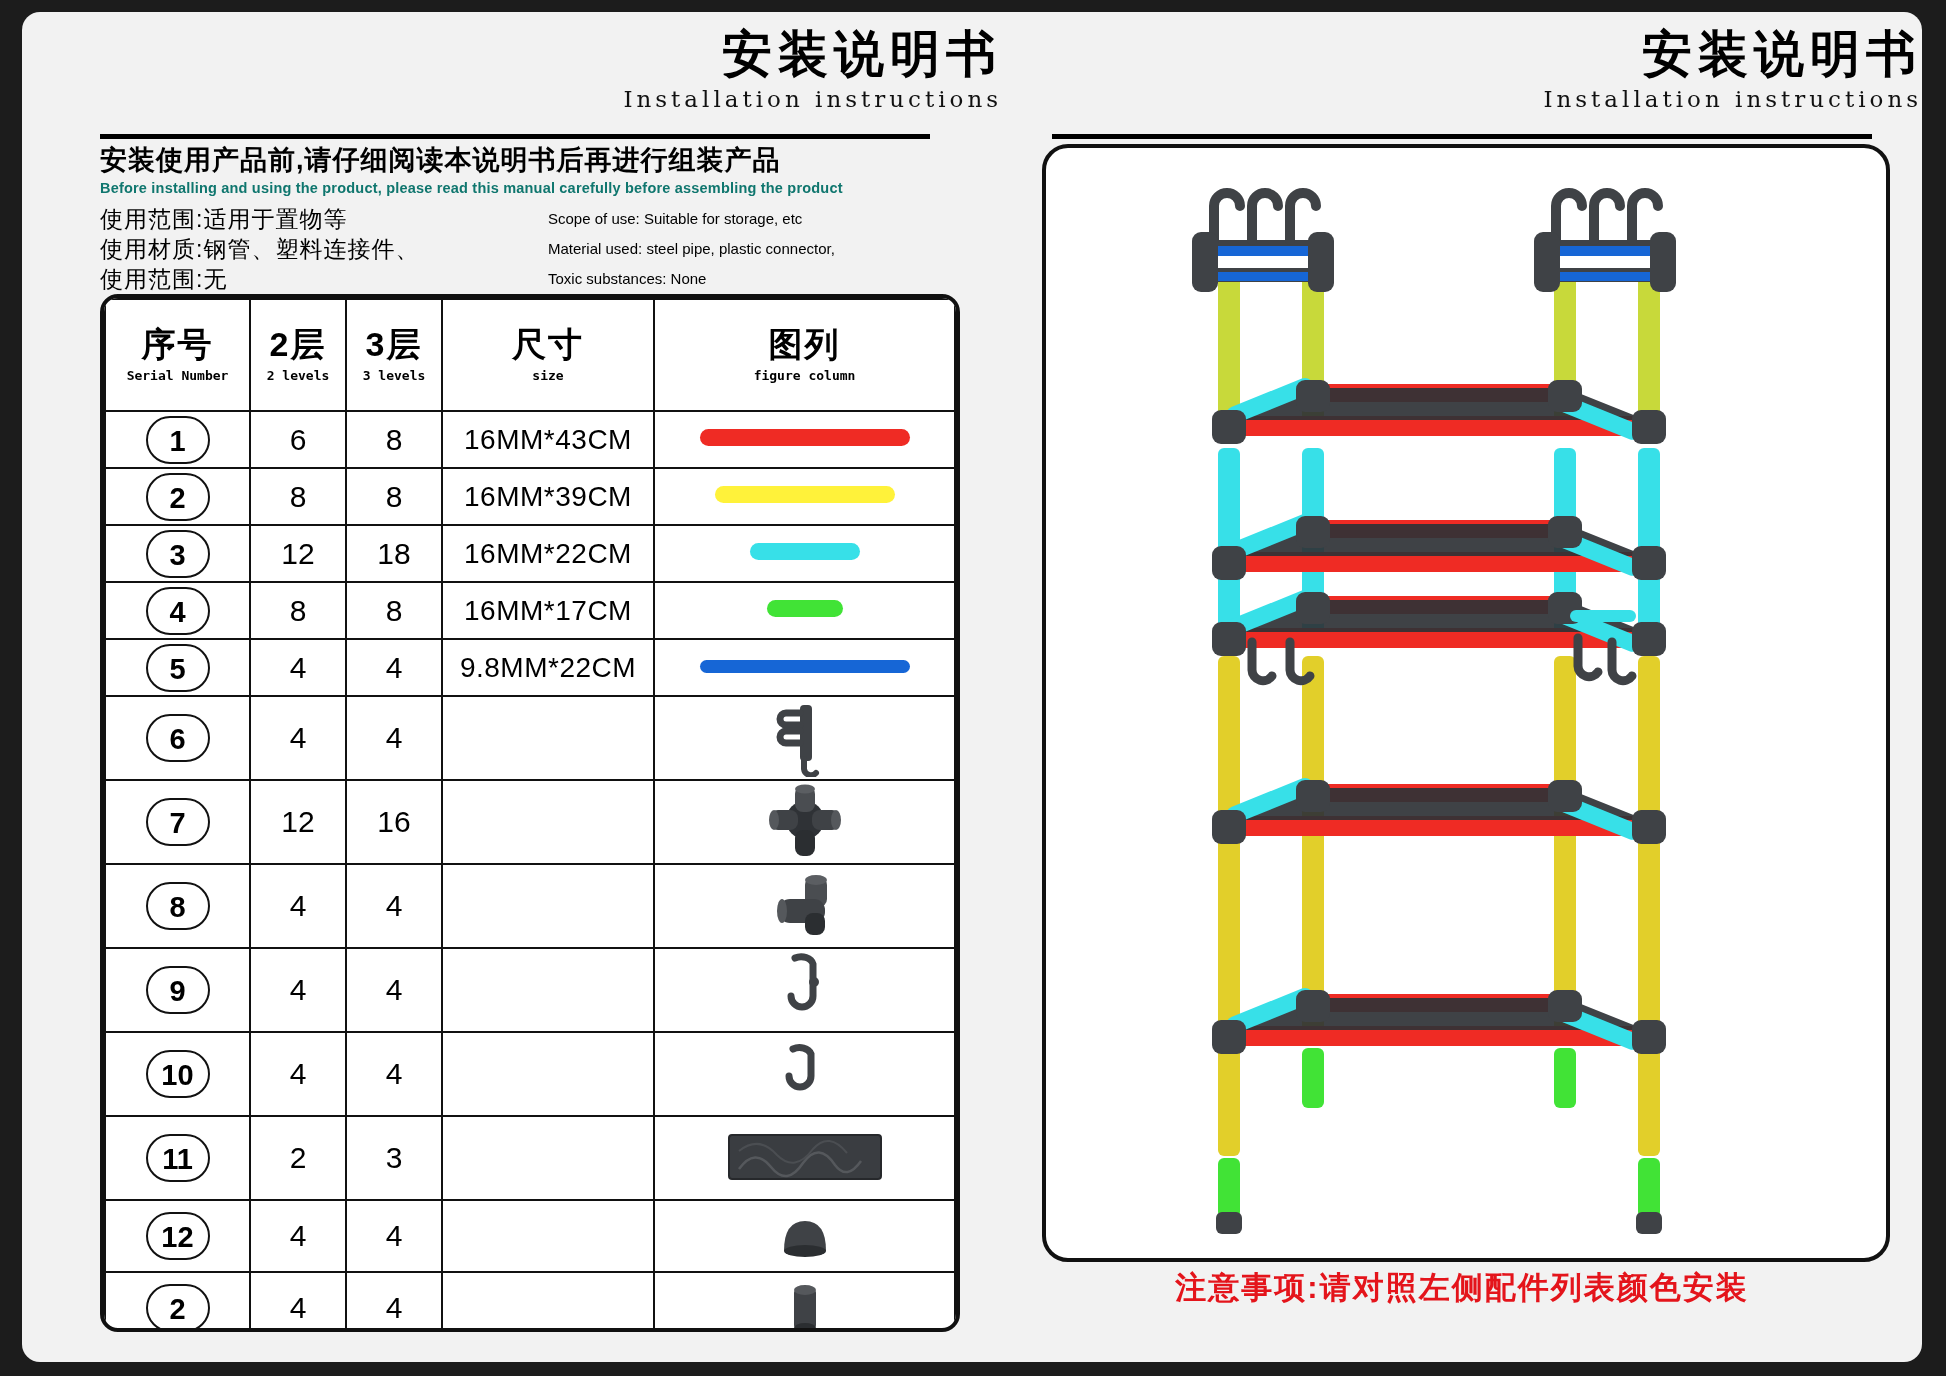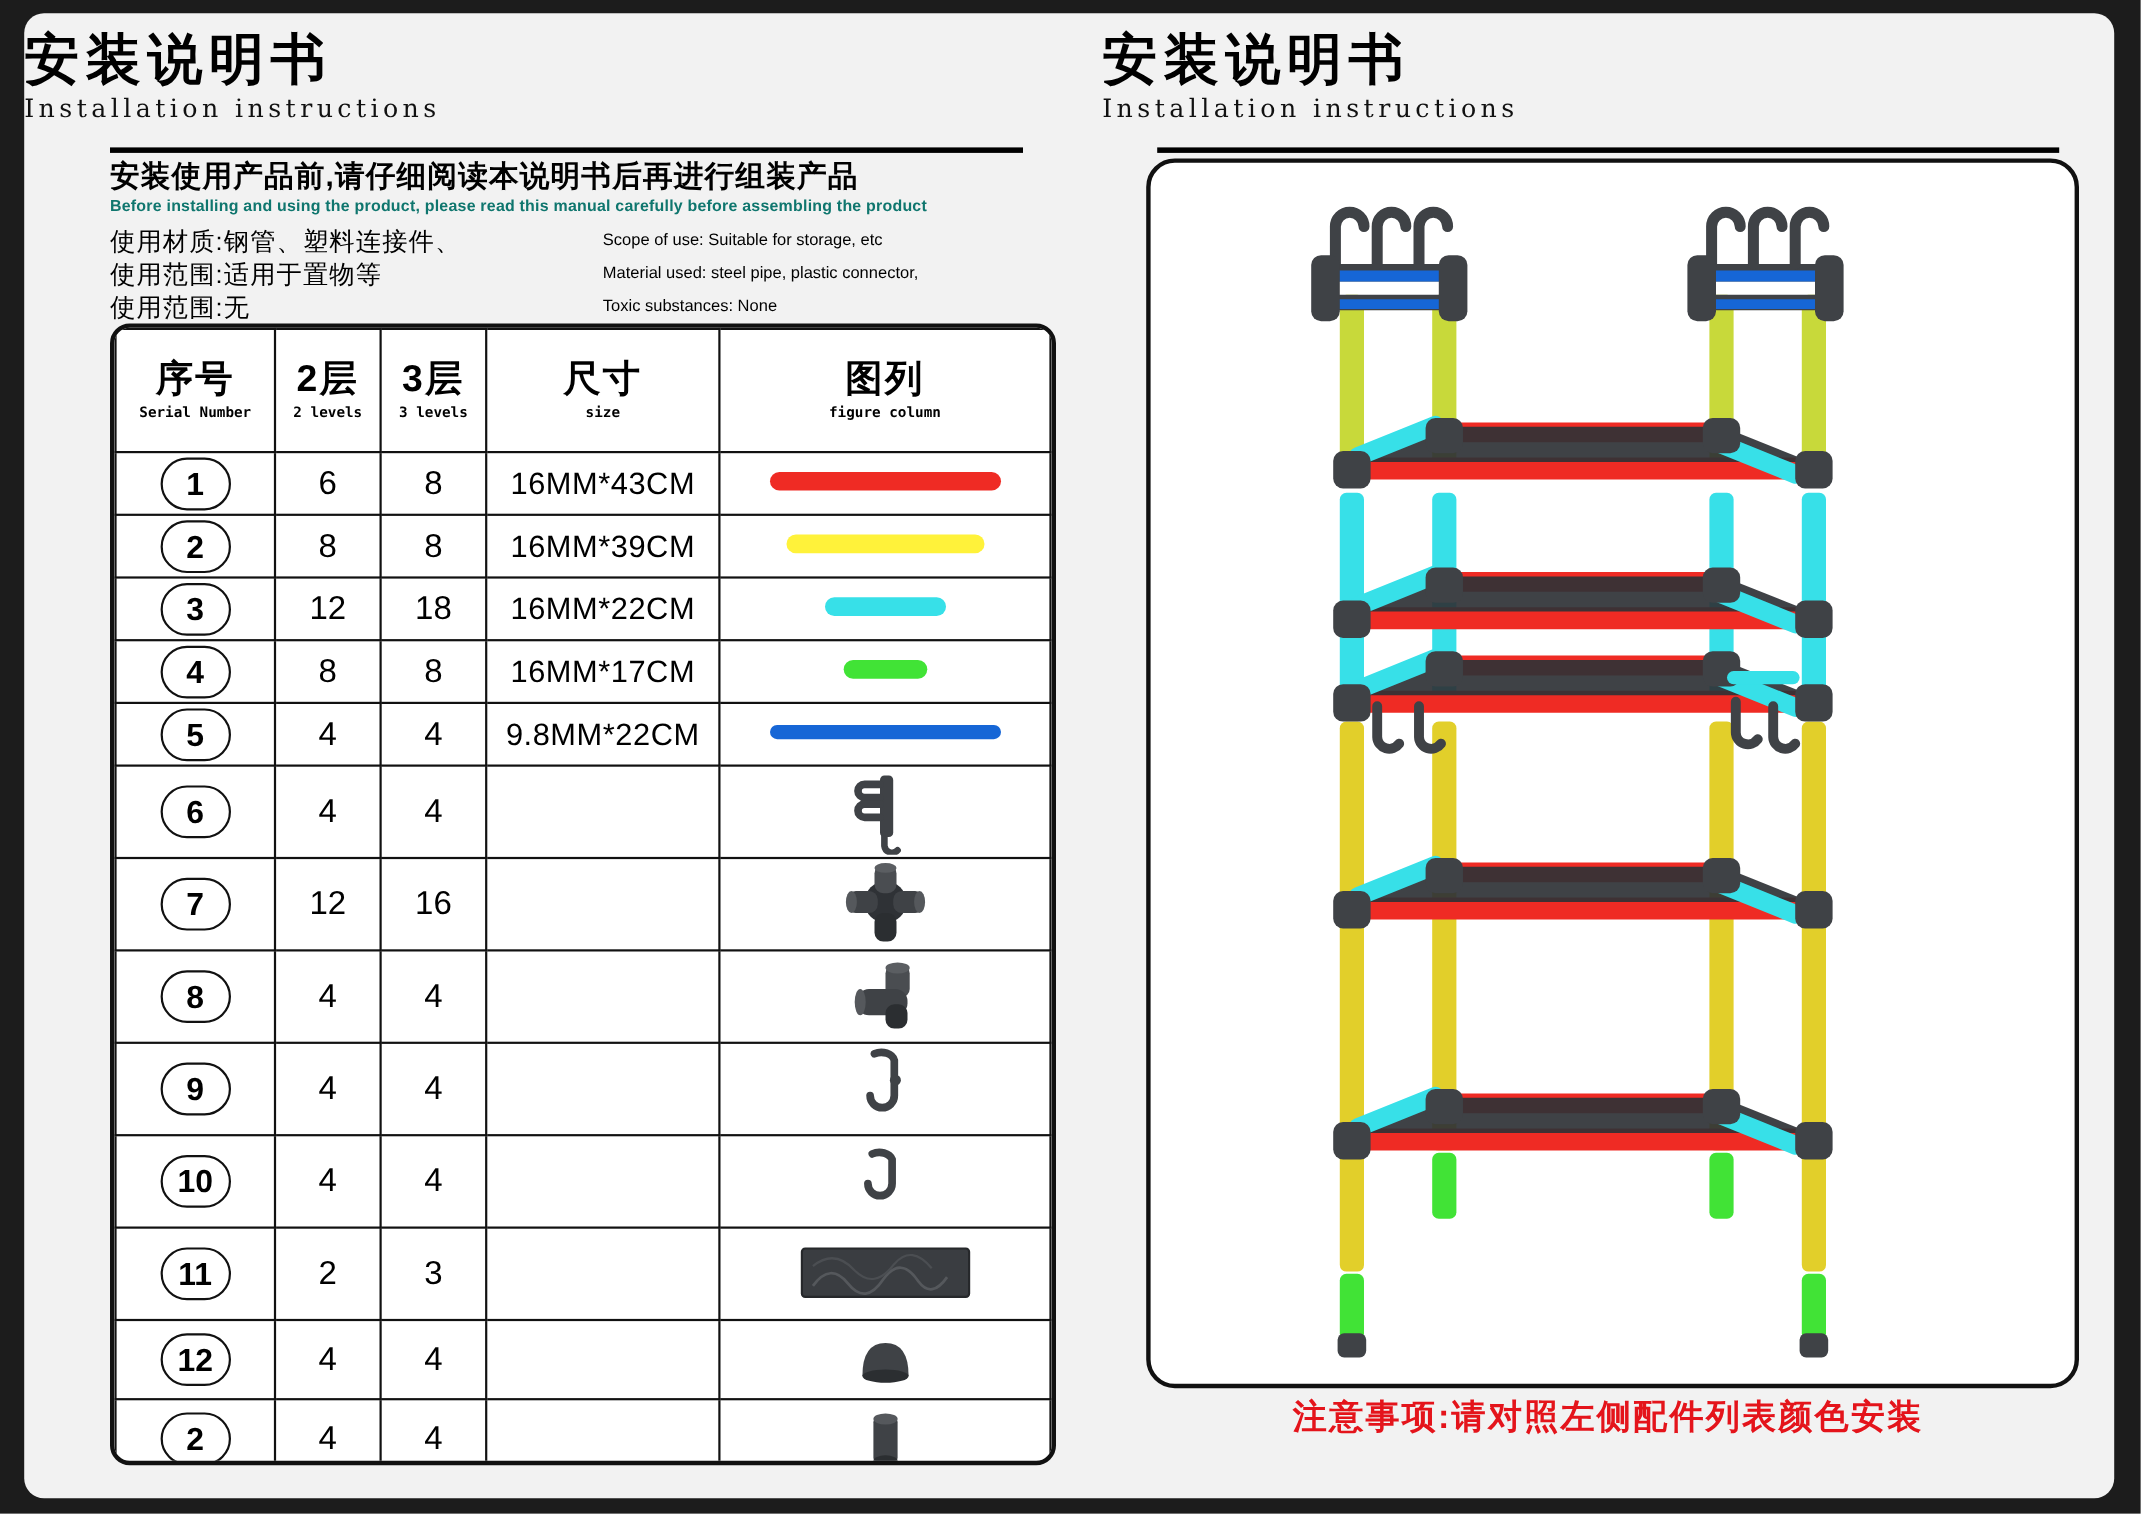--- a/index.html
+++ b/index.html
@@ -16,21 +16,21 @@
     border-radius:18px;
     box-sizing:border-box;
   }
   .panel{
     position:absolute;top:0;height:100%;
   }
   .panel-left{left:0;width:980px;}
   .panel-right{left:980px;width:920px;}
 
   
-  .title-block{text-align:left;}
+  .title-block{text-align:right;}
   .title-cn{
     font-size:50px;font-weight:bold;letter-spacing:6px;color:#000;
     line-height:1.15;
   }
   .title-en{
     font-family:"DejaVu Serif", serif;
     font-size:23px;letter-spacing:4px;color:#111;margin-top:2px;
   }
   .rule{
     height:5px;background:#000;margin:10px auto 0 auto;
@@ -102,22 +102,22 @@
       <div class="title-cn">安装说明书</div>
       <div class="title-en">Installation instructions</div>
     </div>
     <div class="rule" style="width:830px;position:absolute;left:78px;top:112px;"></div>
 
     <div class="intro">
       <div class="intro-cn">安装使用产品前,请仔细阅读本说明书后再进行组装产品</div>
       <div class="intro-en">Before installing and using the product, please read this manual carefully before assembling the product</div>
 
       <div class="specs">
+        <div class="spec-cn">使用范围:适用于置物等</div>
         <div class="spec-cn">使用材质:钢管、塑料连接件、</div>
-        <div class="spec-cn">使用范围:适用于置物等</div>
         <div class="spec-cn">使用范围:无</div>
         <div class="spec-en-col">
           <div class="spec-en">Scope of use: Suitable for storage, etc</div>
           <div class="spec-en">Material used: steel pipe, plastic connector,</div>
           <div class="spec-en">Toxic substances: None</div>
         </div>
       </div>
     </div>
 
     <div class="table-wrap">

